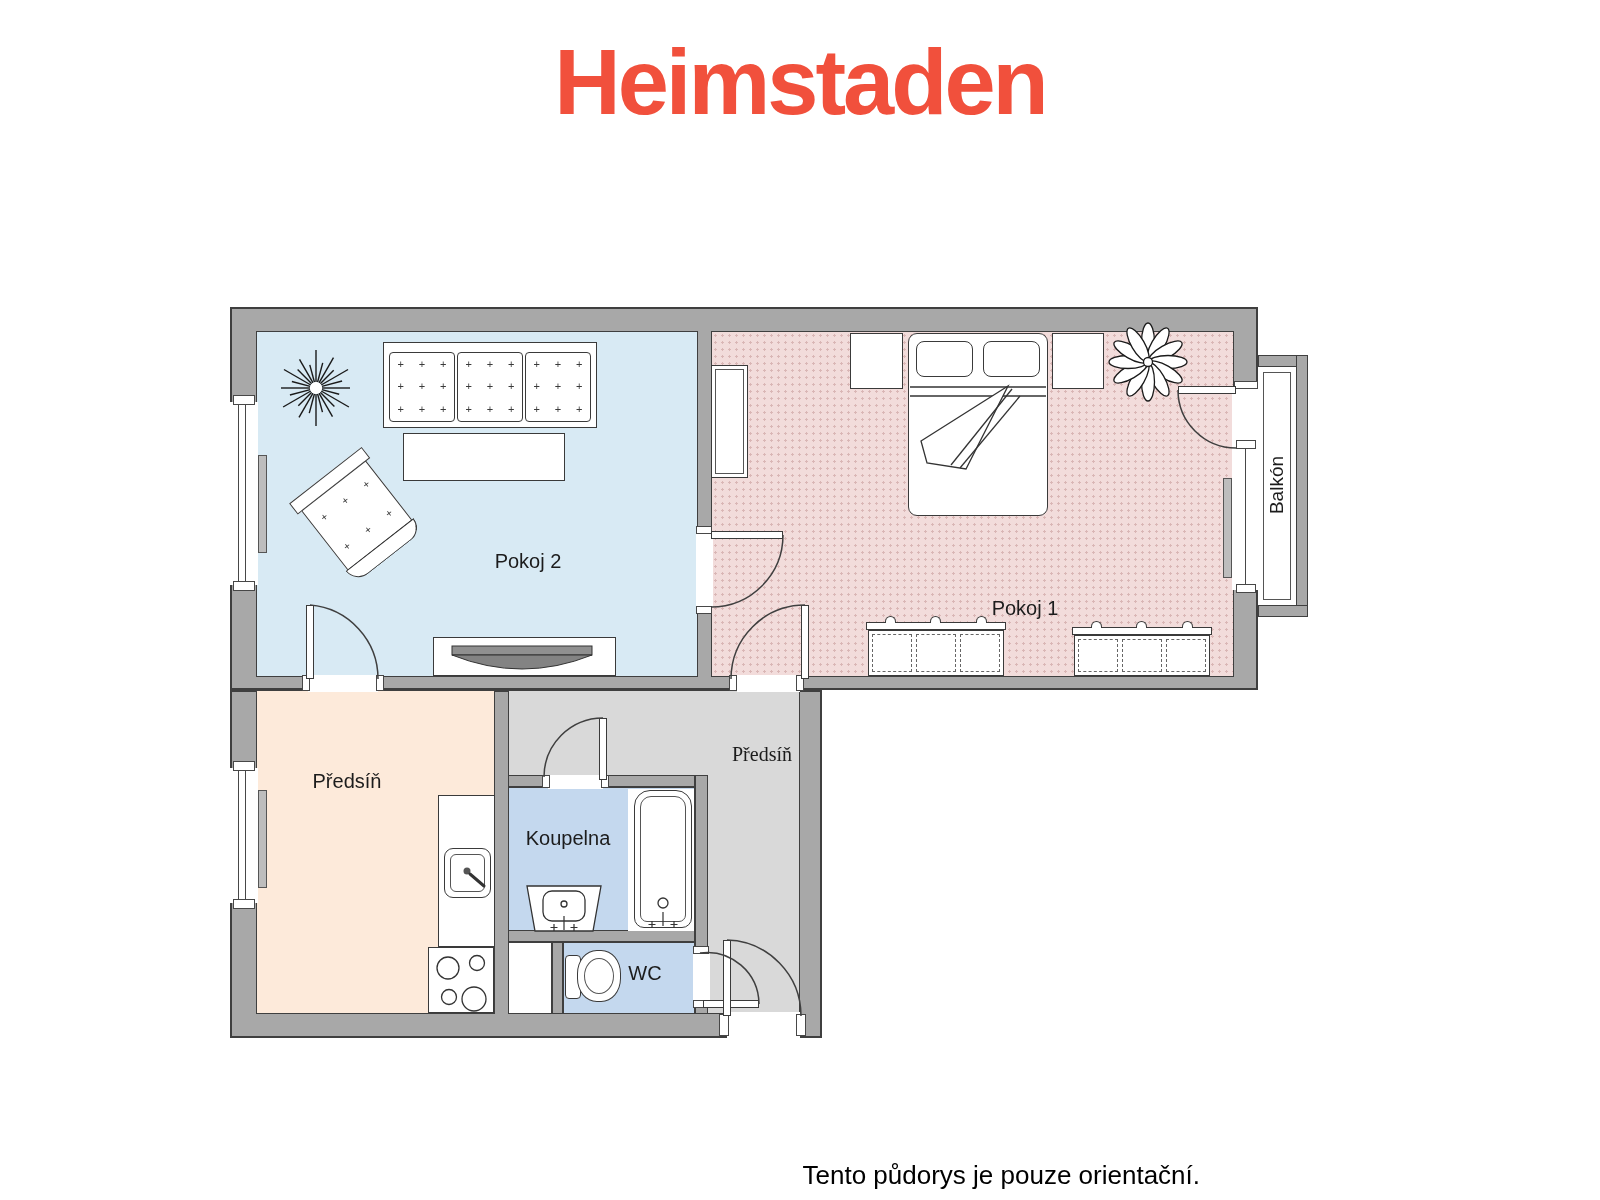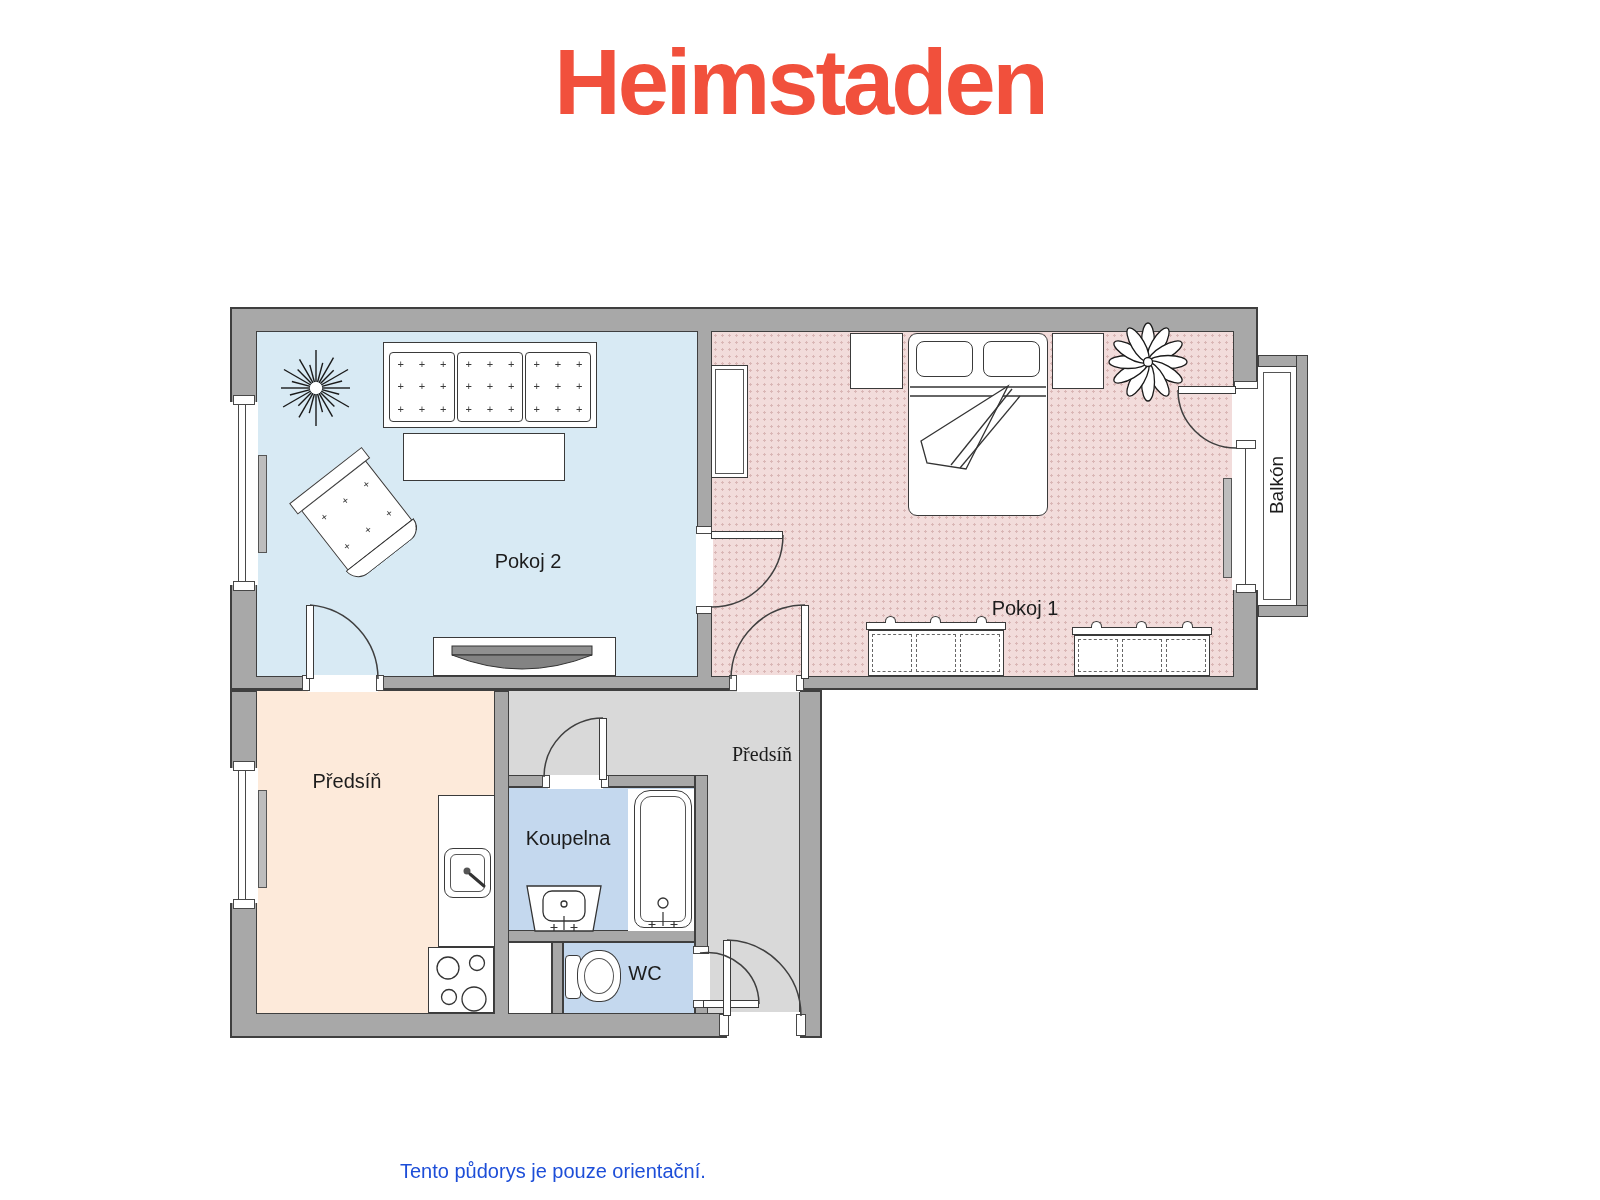--- a/index.html
+++ b/index.html
@@ -25,21 +25,21 @@
     font-size:11px;line-height:1;}
   .cells{position:absolute;inset:1px;display:grid;grid-template-columns:repeat(3,1fr);}
   .cell{border:1.5px dashed #666;margin:2px;}
   .knob{background:#fff;border:1.5px solid #3a3a3a;border-bottom:none;
     border-radius:8px 8px 0 0;z-index:6;}
   .inner-line{border:1px solid #555;z-index:6;background:transparent;}
   svg.overlay{position:absolute;left:0;top:0;z-index:8;pointer-events:none;}
   .roomlabel{z-index:9;font-size:20px;color:#1c1c1c;text-align:center;width:160px;}
   .balklabel{z-index:9;font-size:19px;color:#1c1c1c;text-align:center;width:120px;
     transform:rotate(-90deg);transform-origin:center center;}
-  .footer{left:400px;width:800px;top:1160px;text-align:left;font-size:20px;color:#1d4ed8;}
+  .footer{left:400px;width:800px;top:1160px;text-align:right;font-size:26px;color:#000000;}
 </style>
 </head>
 <body>
 
 <div id="page">
 
   <div class="abs logo" style="color: rgb(241, 80, 60);">Heimstaden</div>
 
   <div class="abs block" style="left:230px;top:307px;width:1028px;height:383px;"></div>
   <div class="abs block" style="left:230px;top:690px;width:592px;height:348px;"></div>

